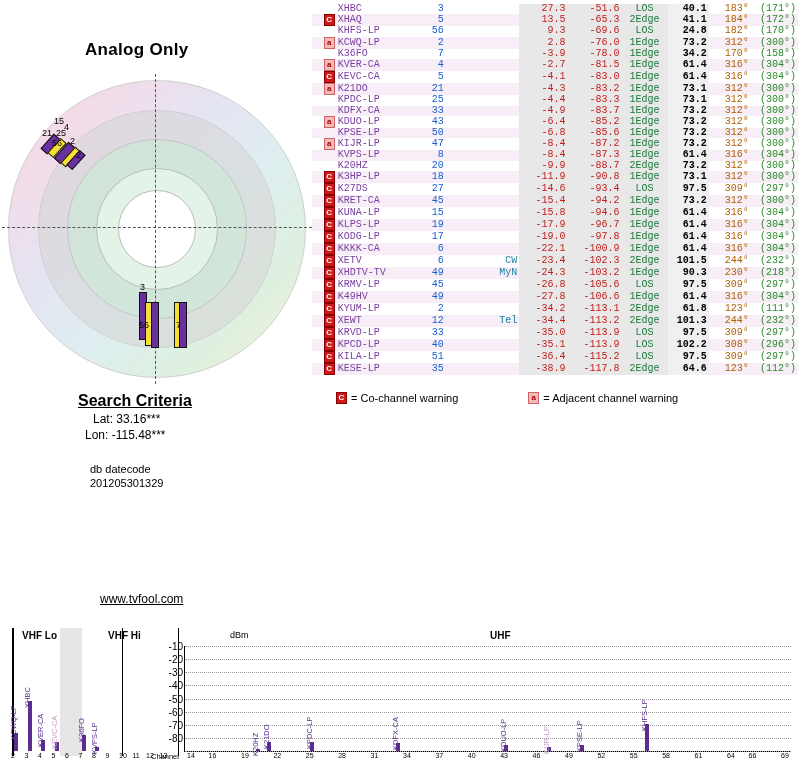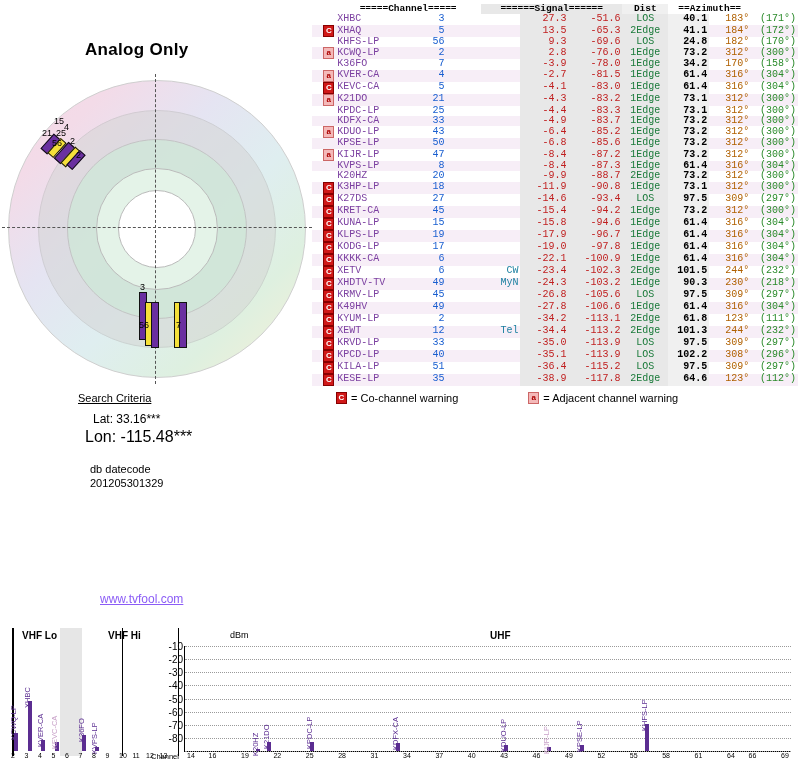--- a/index.html
+++ b/index.html
@@ -22,27 +22,27 @@
   .r3{left:88px;top:88px;width:120px;height:120px;background:#e4f3e8;border:1px solid #bbb;}
   .r4{left:110px;top:110px;width:76px;height:76px;background:#ffffff;border:1px solid #bbb;}
   .cross-h{left:-6px;top:147px;width:310px;height:0;border-top:1px dashed #555;}
   .cross-v{left:147px;top:-6px;width:0;height:310px;border-left:1px dashed #555;}
 
   .tick{position:absolute;font-size:9px;color:#000;}
 
   .beam{position:absolute;background:#6a2fa0;border:1px solid #111;}
   .beam.y{background:#f5e03a;}
 
-  #search-criteria{left:78px;top:392px;font-size:11px;font-weight:normal;color:#000;text-decoration:underline;}
+  #search-criteria{left:78px;top:392px;font-size:16px;font-weight:bold;color:#000;text-decoration:underline;}
   #lat-line{left:93px;top:412px;font-size:12px;color:#000;}
-  #lon-line{left:85px;top:428px;font-size:16px;color:#000;}
+  #lon-line{left:85px;top:428px;font-size:12px;color:#000;}
   #db-label{left:90px;top:463px;font-size:11px;color:#000;}
   #db-code{left:90px;top:477px;font-size:11px;color:#000;}
 
-  #tvfool-link{left:100px;top:592px;font-size:12px;color:#8b5cf6;text-decoration:underline;cursor:pointer;}
+  #tvfool-link{left:100px;top:592px;font-size:12px;color:#000000;text-decoration:underline;cursor:pointer;}
 
   
   #table-panel{left:312px;top:4px;width:486px;}
   table.tbl{border-collapse:collapse;font-family:"Liberation Mono",monospace;font-size:10px;}
   table.tbl td{padding:0 2px;white-space:pre;line-height:10.4px;height:10.4px;}
   .hdr td{font-weight:bold;font-size:9.5px;color:#000;line-height:11px;}
   .grp{text-align:center;font-weight:bold;}
   .c-call{color:#7b3fa0;text-align:left;width:78px;}
   .c-real{color:#1a5fd0;text-align:right;width:30px;}
   .c-virt{color:#1a5fd0;text-align:right;width:34px;}
@@ -129,27 +129,20 @@
   <div class="abs" id="lon-line">Lon: -115.48***</div>
   <div class="abs" id="db-label">db datecode</div>
   <div class="abs" id="db-code">201205301329</div>
 </div>
 
 <div class="abs" id="tvfool-link">www.tvfool.com</div>
 
 <div class="abs" id="table-panel">
   <table class="tbl">
     <tbody>
-      <tr class="hdr">
-        <td class="wcell"></td>
-        <td class="grp" colspan="3">=====Channel=====</td>
-        <td class="grp band-sig" colspan="3">======Signal======</td>
-        <td class="grp band-dist">Dist</td>
-        <td class="grp" colspan="2">==Azimuth==</td>
-      </tr>
     </tbody>
     <tbody id="rows-body">
         <tr class="row">
           <td class="wcell"></td>
           <td class="c-call">XHBC</td>
           <td class="c-real">3</td>
           <td class="c-virt"></td>
           <td class="c-netw"></td>
           <td class="c-nm band-sig">27.3</td>
           <td class="c-pwr band-sig">-51.6</td>

